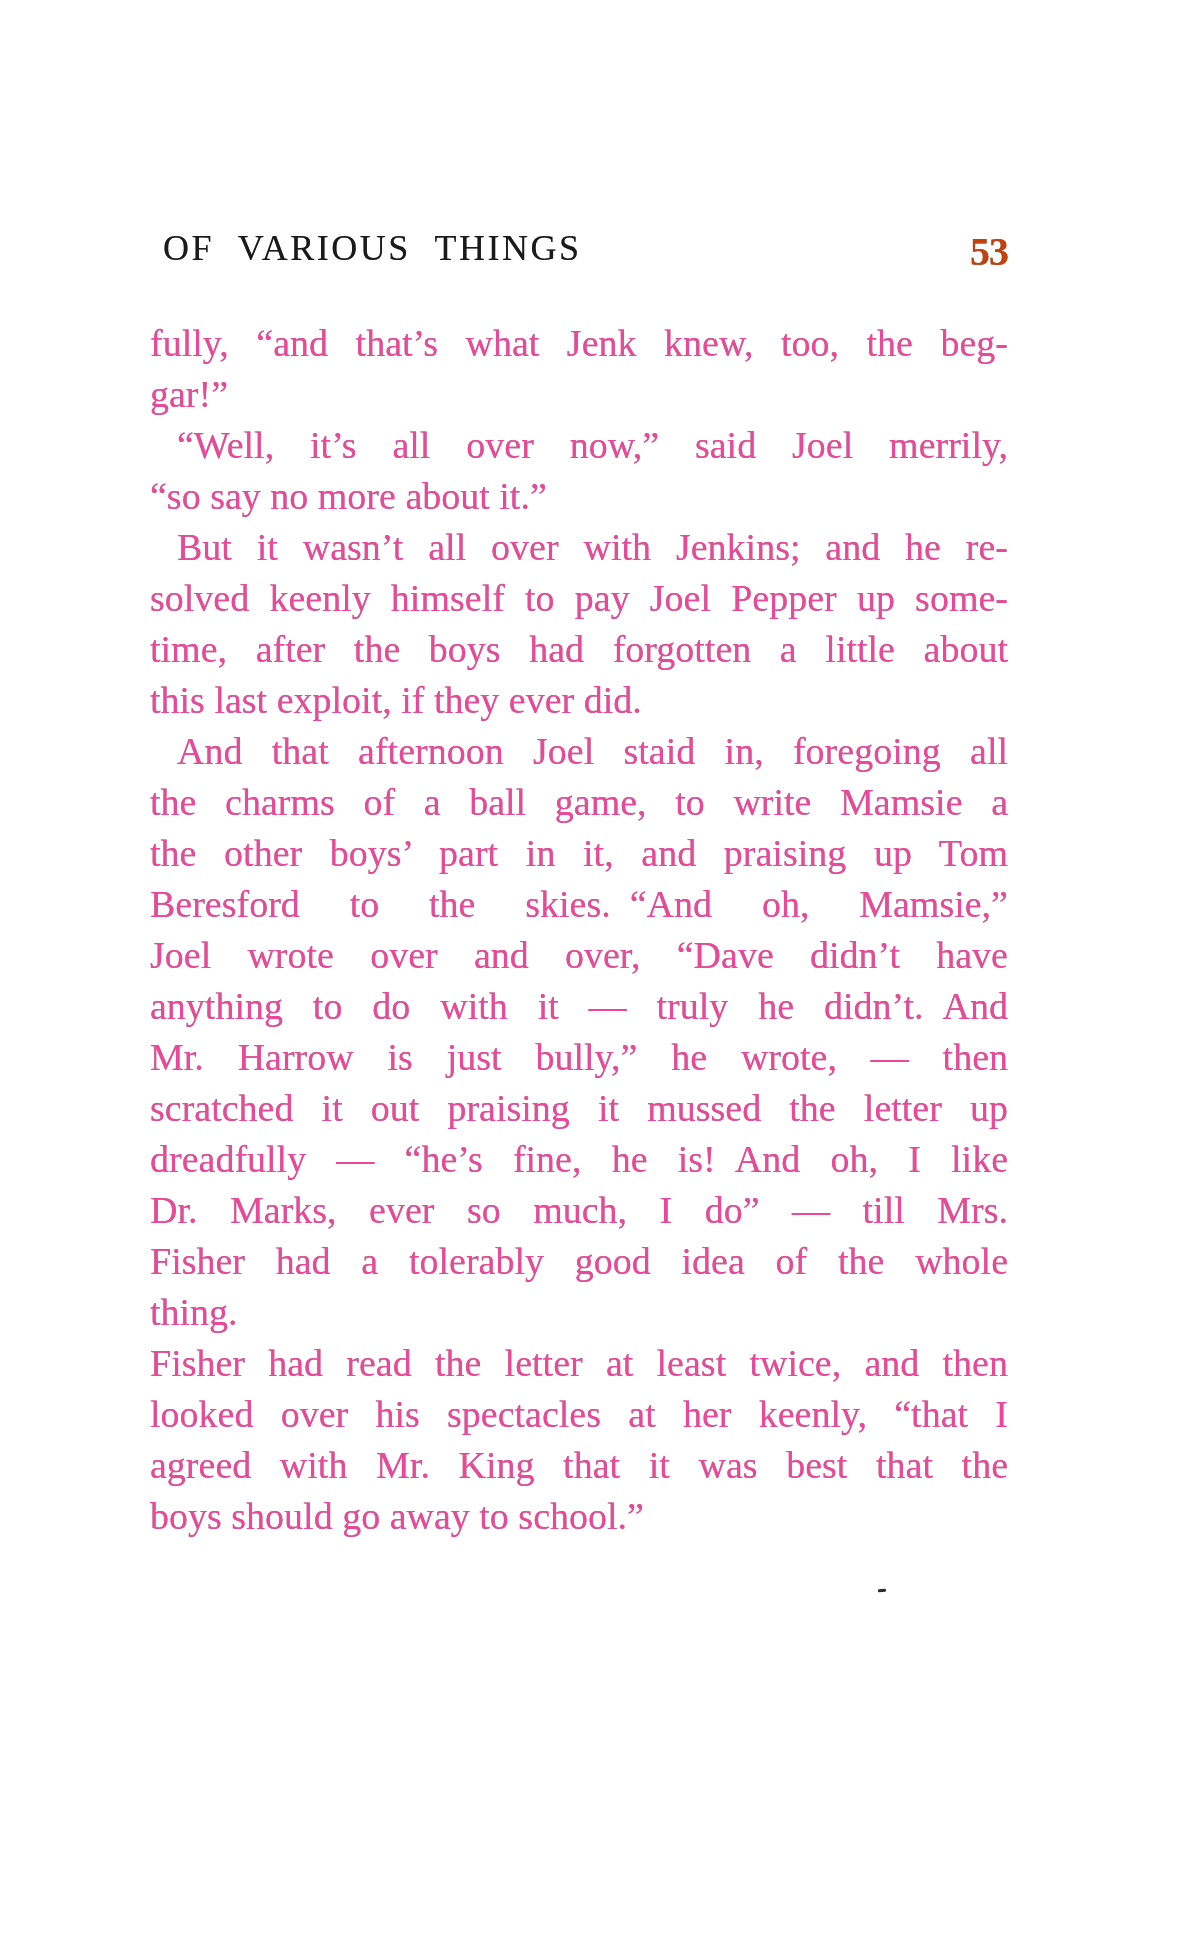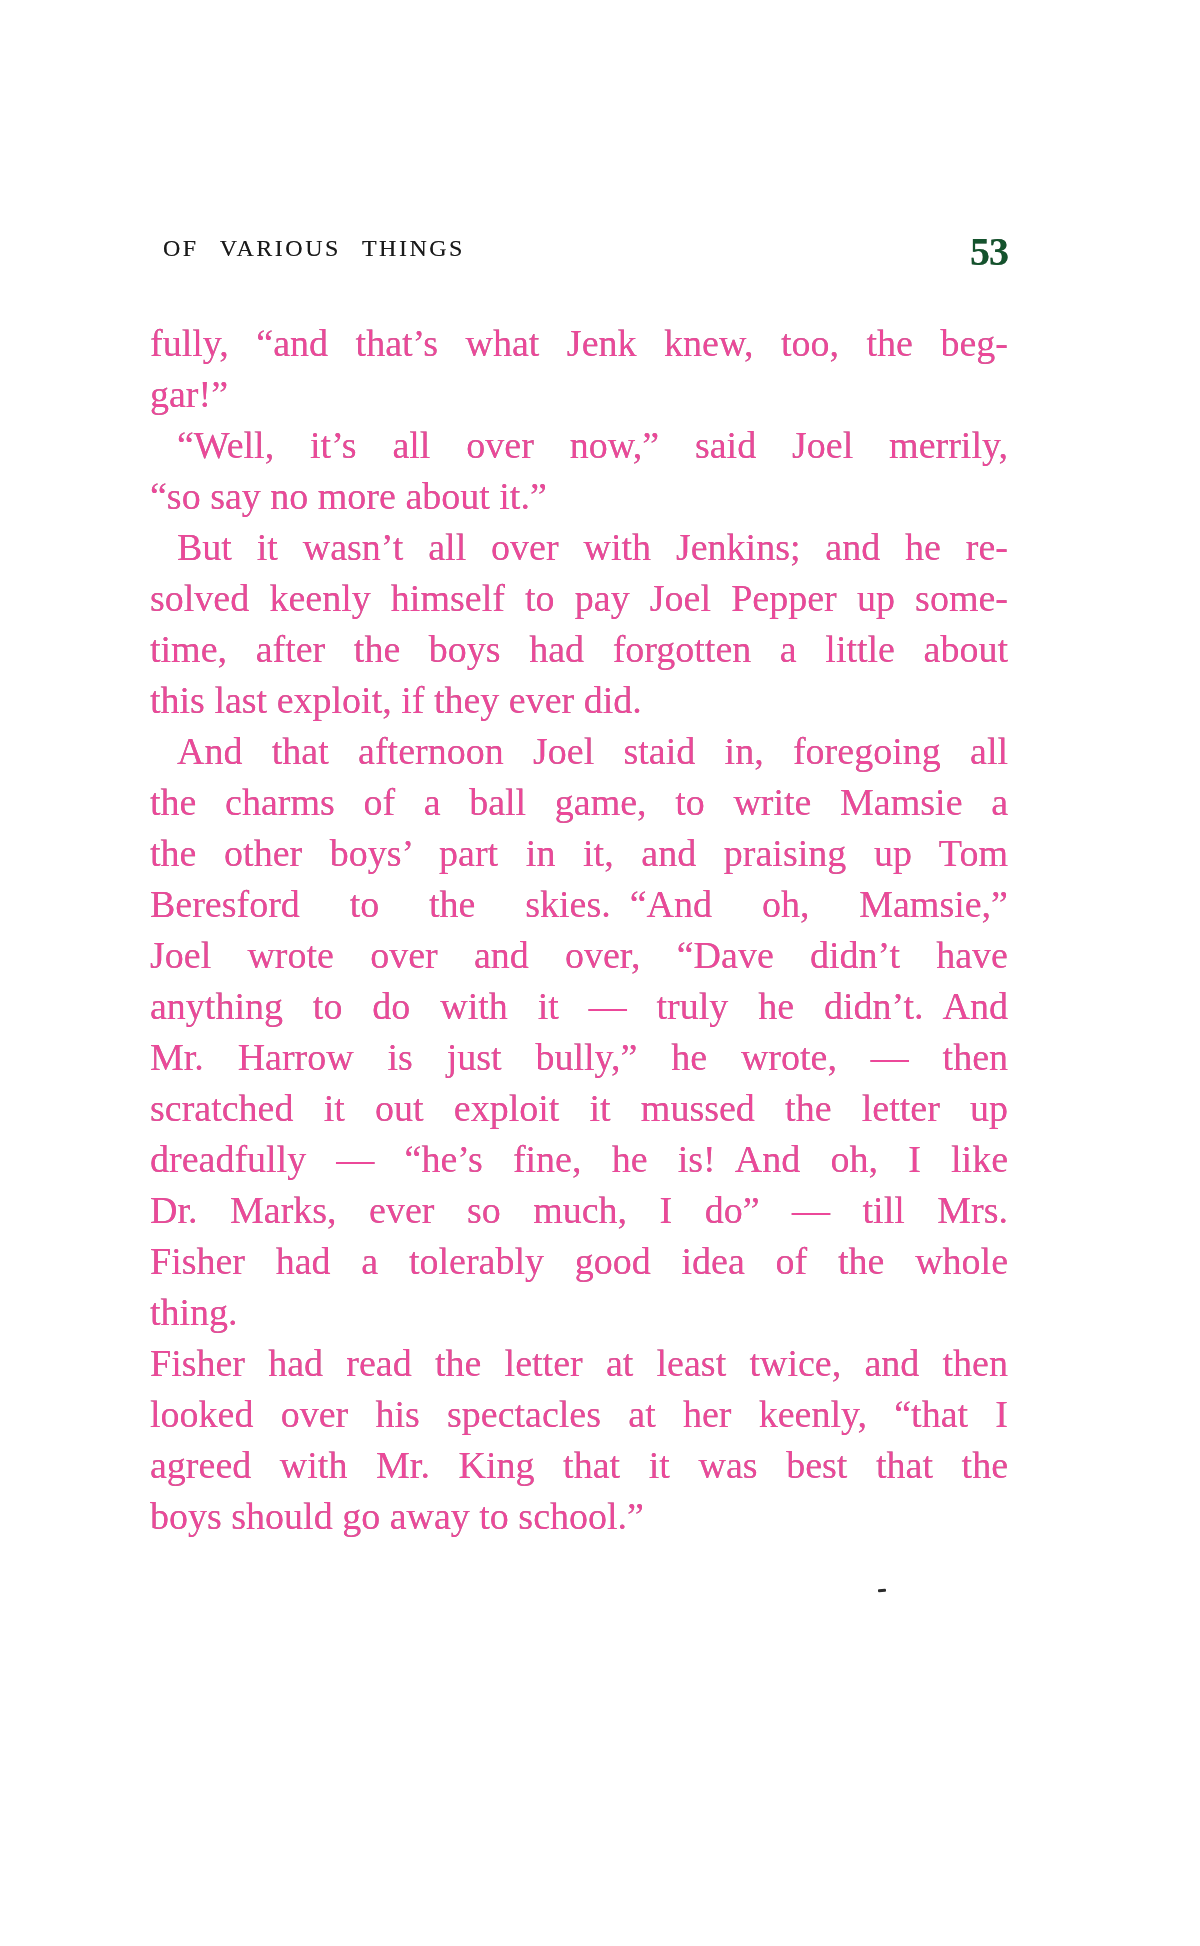--- a/index.html
+++ b/index.html
@@ -13,37 +13,37 @@
     height: 1946px;
     background: #ffffff;
     font-family: "Liberation Serif", serif;
     color: #151515;
     overflow: hidden;
   }
   .running-header {
     position: absolute;
     left: 163px;
     top: 228px;
-    font-size: 24px;
+    font-size: 36px;
     line-height: 40px;
     letter-spacing: 2.5px;
     word-spacing: 13px;
     color: #1a1a1a;
     text-shadow: 0 0 0.6px rgba(0,0,0,0.55);
     white-space: nowrap;
   }
   .page-number {
     position: absolute;
     top: 230px;
     right: 192px;
     font-size: 40px;
     line-height: 44px;
     font-weight: 700;
     letter-spacing: -1px;
-    color: #14532d;
+    color: #c2410c;
     text-shadow: 0 0 0.5px rgba(0,0,0,0.5);
   }
   .body-text {
     position: absolute;
     left: 150px;
     top: 318px;
     width: 858px;
     font-size: 38px;
     line-height: 51px;
     color: #ec4899;
@@ -87,21 +87,21 @@
       <div class="line">solved keenly himself to pay Joel Pepper up some-</div>
       <div class="line">time, after the boys had forgotten a little about</div>
       <div class="line end">this last exploit, if they ever did.</div>
       <div class="line indent">And that afternoon Joel staid in, foregoing all</div>
       <div class="line">the charms of a ball game, to write Mamsie a</div>
       <div class="line">the other boys’ part in it, and praising up Tom</div>
       <div class="line">Beresford to the skies. “And oh, Mamsie,”</div>
       <div class="line">Joel wrote over and over, “Dave didn’t have</div>
       <div class="line">anything to do with it — truly he didn’t. And</div>
       <div class="line">Mr. Harrow is just bully,” he wrote, — then</div>
-      <div class="line">scratched it out exploit it mussed the letter up</div>
+      <div class="line">scratched it out praising it mussed the letter up</div>
       <div class="line">dreadfully — “he’s fine, he is! And oh, I like</div>
       <div class="line">Dr. Marks, ever so much, I do” — till Mrs.</div>
       <div class="line">Fisher had a tolerably good idea of the whole</div>
       <div class="line end">thing.</div>
       <div class="line">Fisher had read the letter at least twice, and then</div>
       <div class="line">looked over his spectacles at her keenly, “that I</div>
       <div class="line">agreed with Mr. King that it was best that the</div>
       <div class="line end">boys should go away to school.”</div>
     </div>
   <div class="scan-speck"></div>

